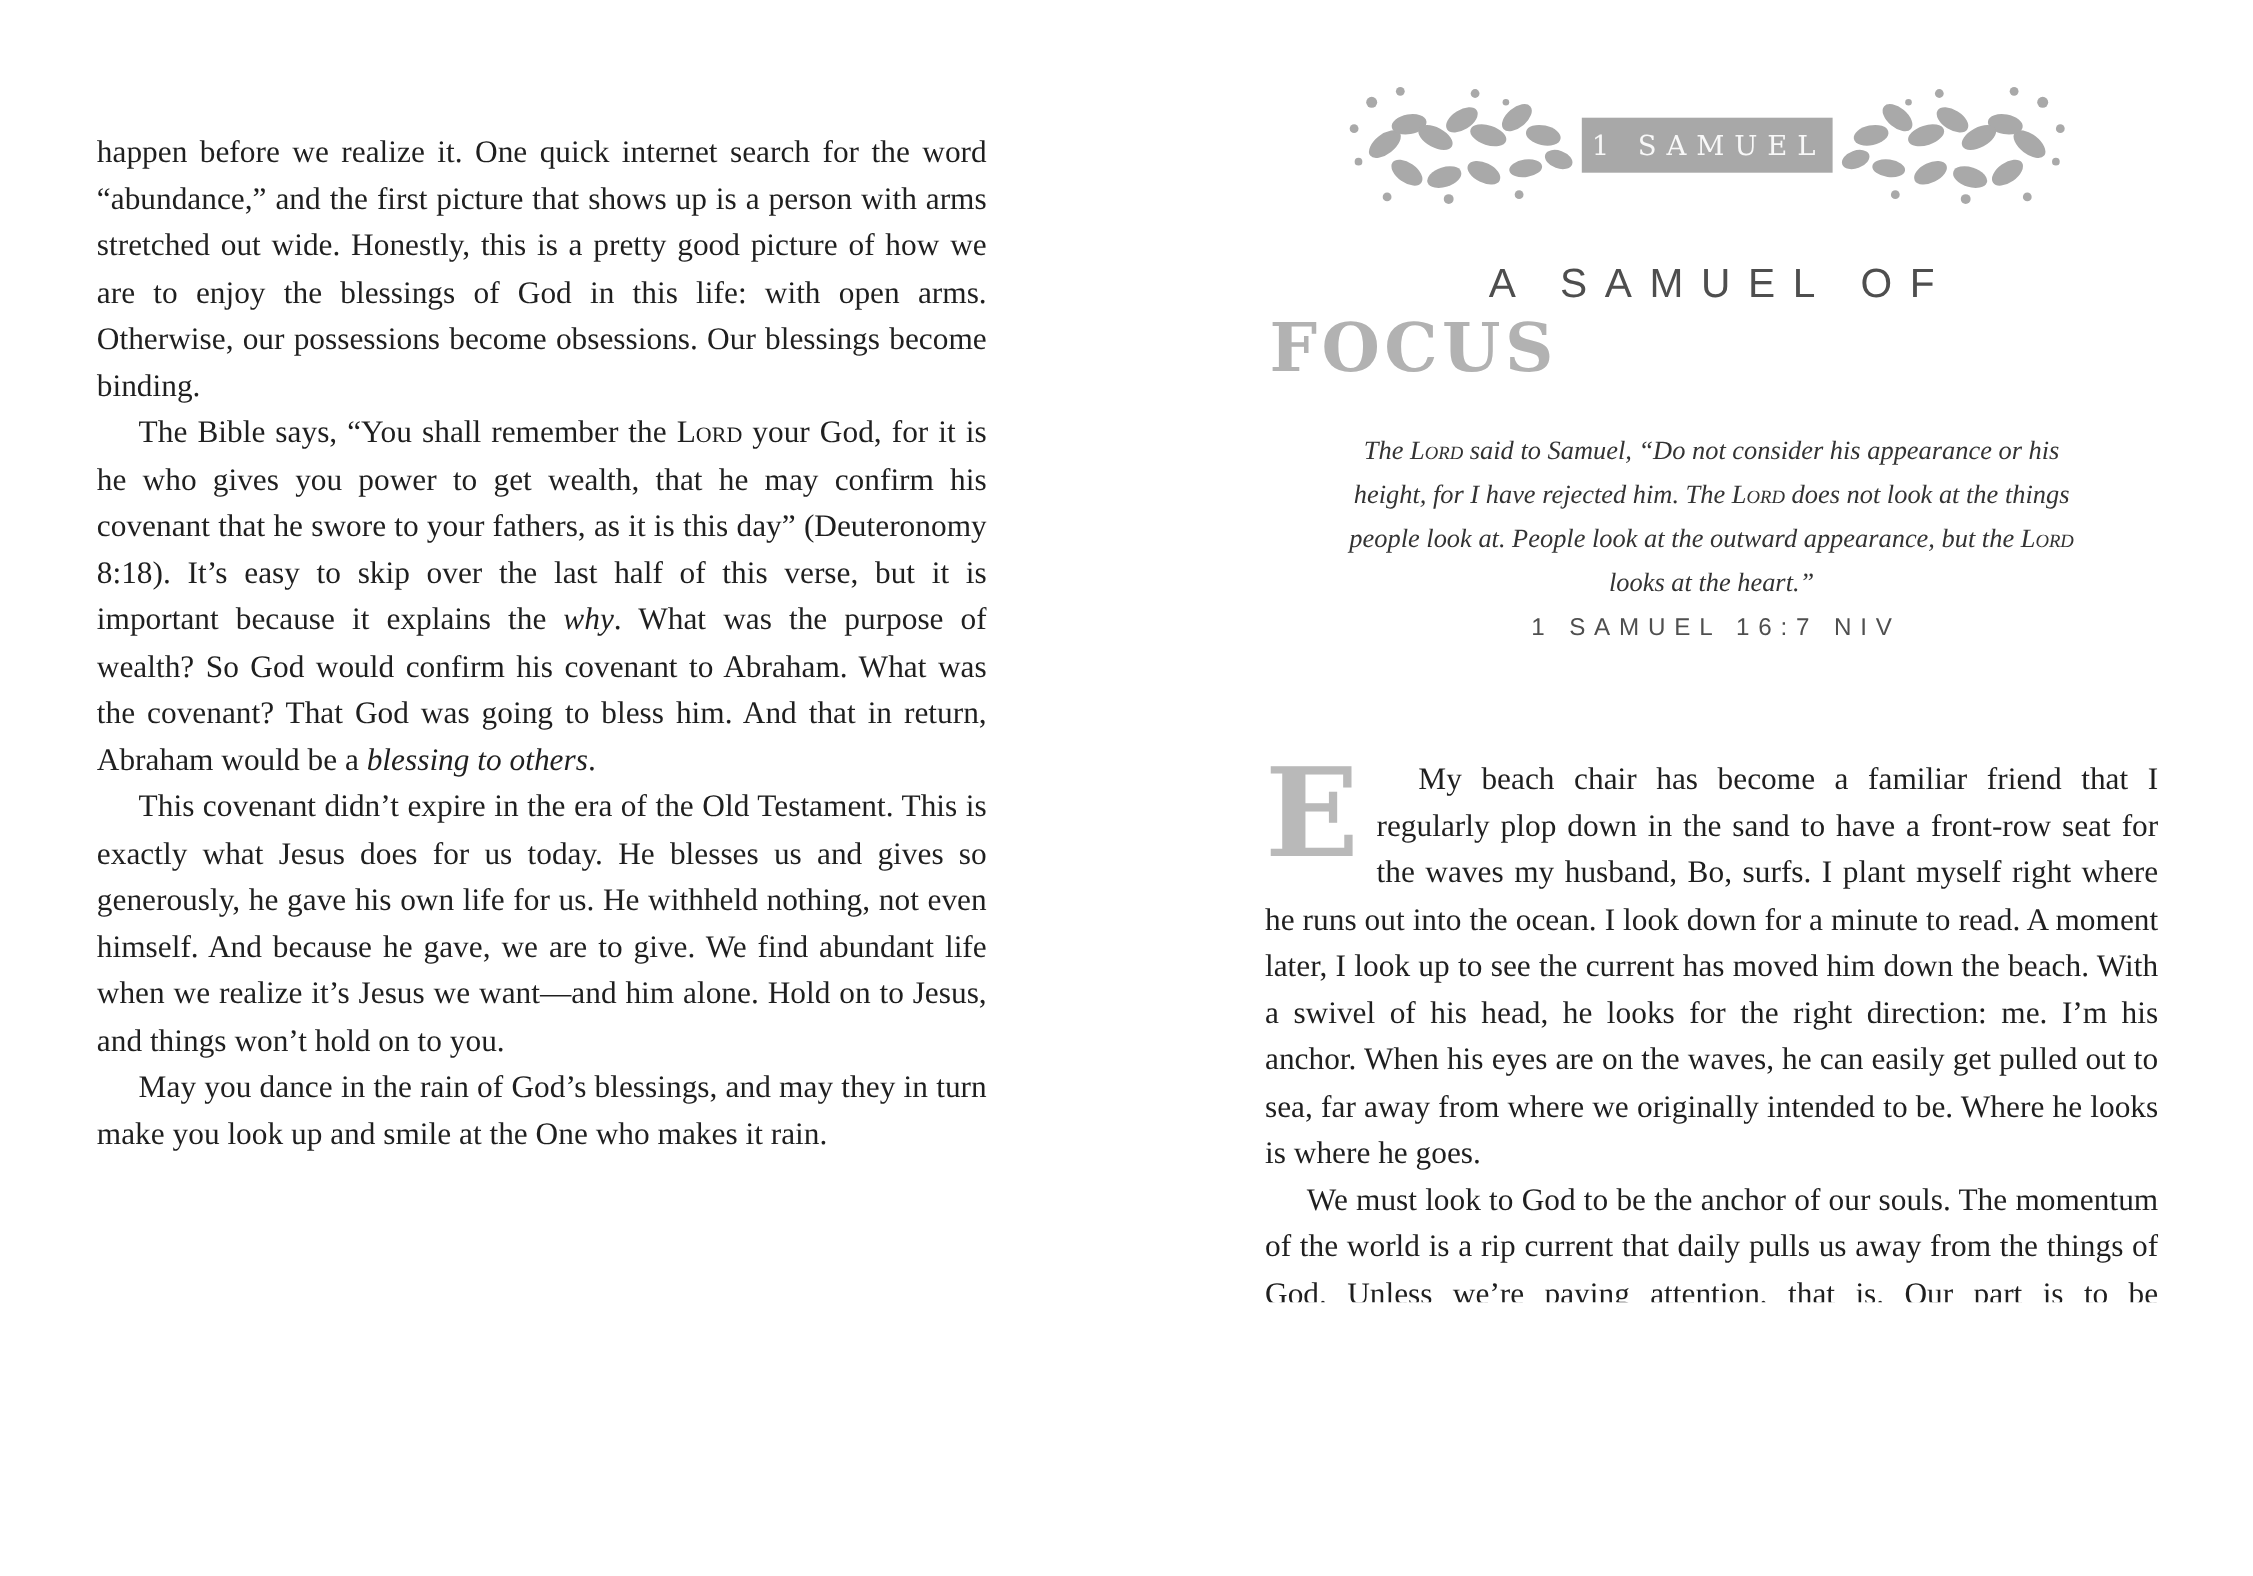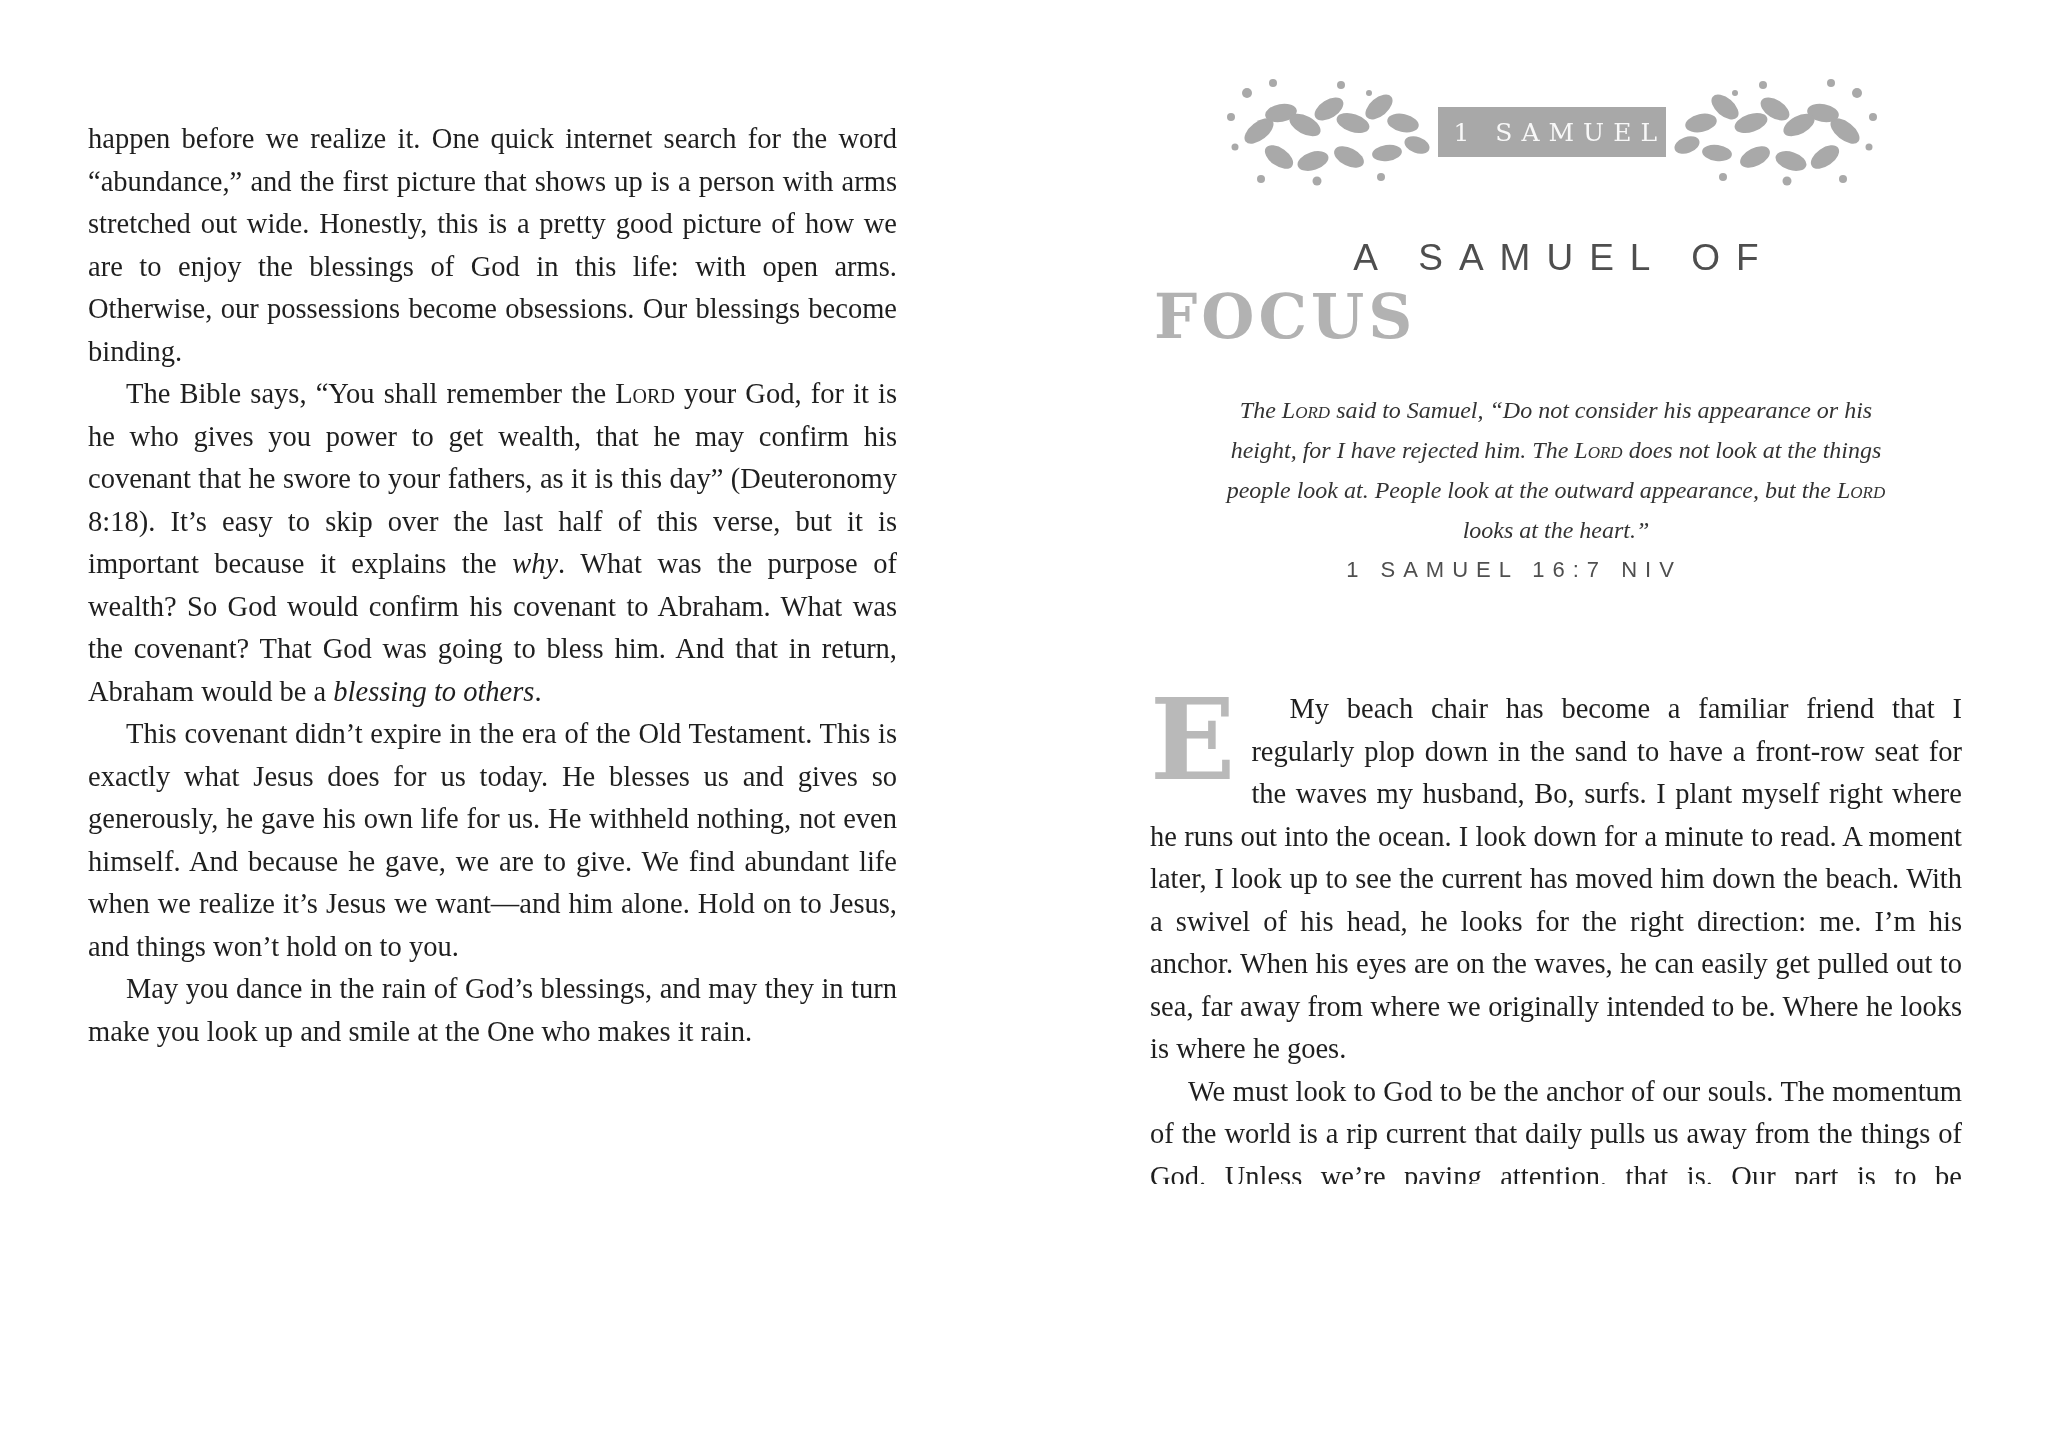--- a/index.html
+++ b/index.html
@@ -20,32 +20,32 @@
   .brand-word{font-family:"Liberation Sans",sans-serif;font-weight:700;font-size:34px;
               letter-spacing:5px;color:#8b8b8b;}
   .brand-amp{font-family:"DejaVu Serif",serif;font-size:31px;color:#ababab;margin:0 4px;
              position:relative;top:2px;font-weight:400;}
   
   .ornament-band{position:absolute;left:1221px;top:72px;width:670px;height:120px;
                  display:flex;align-items:center;gap:5px;}
   .sprig{width:212px;height:118px;flex:0 0 auto;}
   .sprig.flip{transform:scaleX(-1);}
   .banner{background:#a8a8a8;color:#f8f8f8;width:228px;height:50px;flex:0 0 auto;
-          display:flex;align-items:center;justify-content:flex-end;
+          display:flex;align-items:center;justify-content:flex-start;
           font-family:"DejaVu Serif",serif;font-size:25px;letter-spacing:9px;text-indent:9px;}
   .kicker{position:absolute;left:1150px;top:237px;width:812px;text-align:center;
           font-family:"Liberation Sans",sans-serif;font-size:37px;letter-spacing:16px;
           text-indent:16px;color:#4e4e4e;}
   .focus-word{position:absolute;left:1150px;top:281px;width:812px;text-align:left;
           font-family:"DejaVu Serif",serif;font-weight:700;font-size:61px;letter-spacing:4px;
           text-indent:4px;color:#b2b2b2;}
   .verse{position:absolute;left:1216px;top:390px;width:680px;text-align:center;
          font-family:"Liberation Serif",serif;font-style:italic;font-size:24px;
          line-height:40px;color:#333333;}
-  .verse-ref{position:absolute;left:1104px;top:557px;width:812px;text-align:center;
+  .verse-ref{position:absolute;left:1150px;top:557px;width:812px;text-align:center;
          font-family:"Liberation Sans",sans-serif;font-size:22px;letter-spacing:8px;
          text-indent:8px;color:#4f4f4f;}
   
   .right-col{left:1150px;top:688px;width:812px;height:592px;overflow:hidden;}
   .dropcap{float:left;font-family:"DejaVu Serif",serif;font-weight:700;font-size:112px;
            line-height:88px;color:#b9b9b9;margin:8px 16px 0 0;}
   .pagenum-right{left:1150px;top:1336px;width:812px;text-align:center;}
 </style>
 </head>
 <body>

